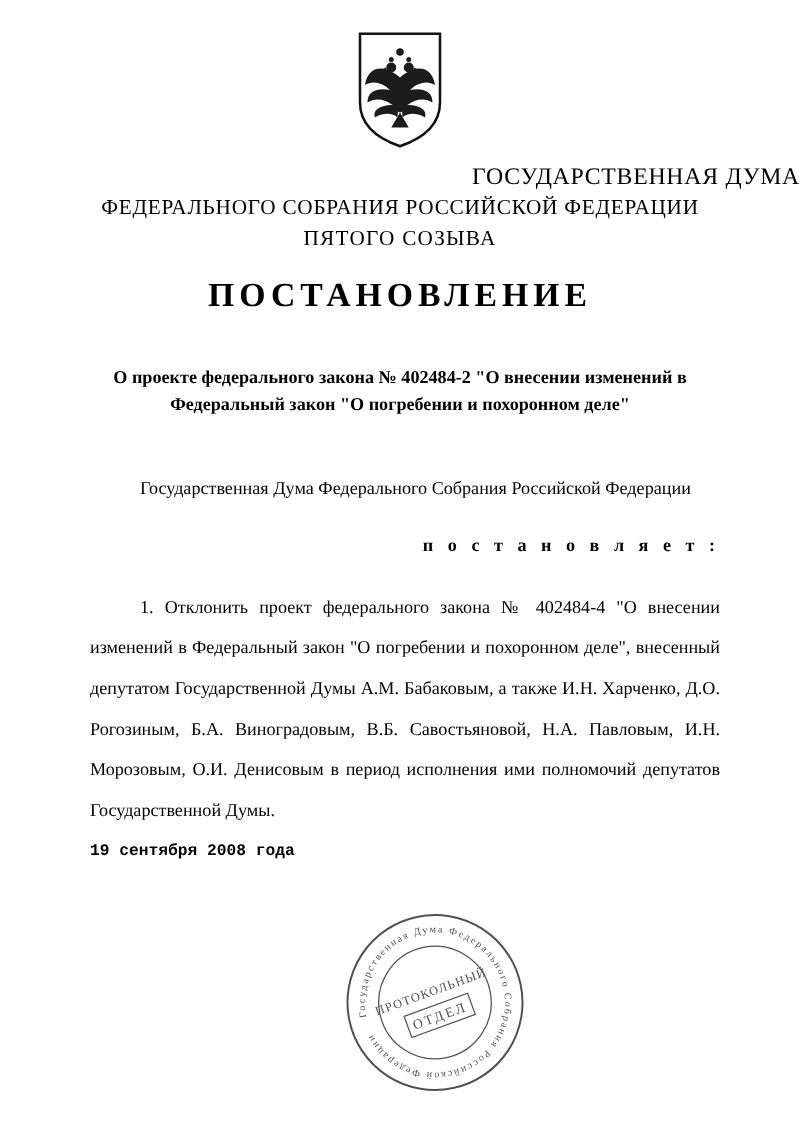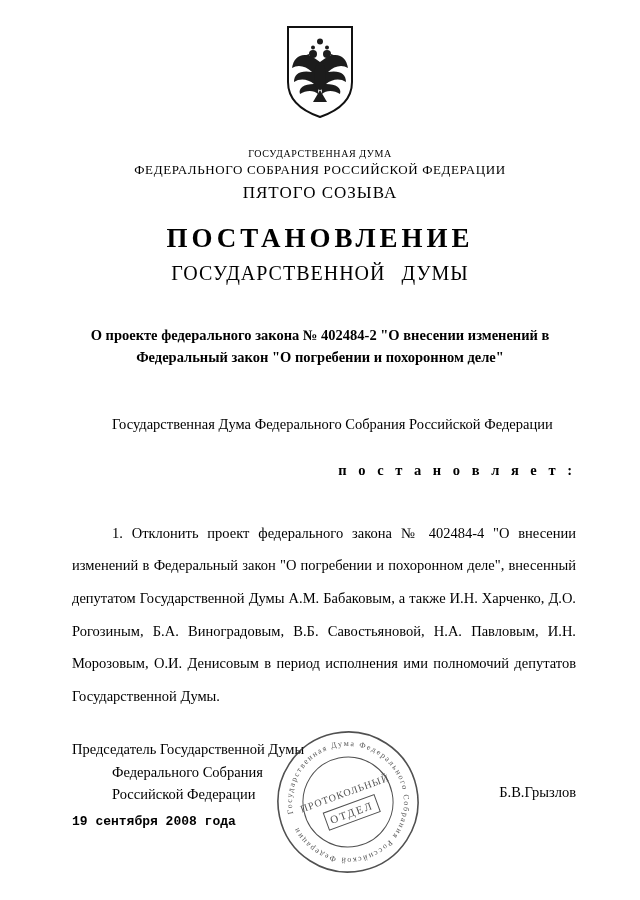--- a/index.html
+++ b/index.html
@@ -3,30 +3,30 @@
 <meta charset="utf-8">
 <style>
   html,body{margin:0;padding:0;background:#ffffff;}
   .page{
     width:640px;height:900px;position:relative;margin:0 auto;
     background:#ffffff;color:#000;overflow:hidden;
     font-family:"Liberation Serif", serif;
   }
   .center{text-align:center;}
   .emblem-wrap{display:flex;justify-content:center;padding-top:24px;}
-  .hdr-org1{font-size:10px;letter-spacing:.6px;margin-top:28px;}
-  .hdr-org2{font-size:13px;letter-spacing:.6px;margin-top:3px;}
+  .hdr-org1{font-size:19px;letter-spacing:.6px;margin-top:11px;text-align:right;}
+  .hdr-org2{font-size:17px;letter-spacing:.6px;margin-top:3px;}
   .hdr-org3{font-size:17px;letter-spacing:1px;margin-top:5px;}
   .doc-title{font-size:27px;font-weight:bold;letter-spacing:4px;margin-top:20px;text-align:center;}
   .doc-subtitle{font-size:20px;letter-spacing:1px;word-spacing:10px;margin-top:8px;}
   .subject{font-weight:bold;font-size:14.5px;line-height:1.5;margin:40px 78px 0 78px;}
   .bodytext{margin:0 64px 0 72px;font-size:14.5px;}
   .intro{margin-top:44px;text-indent:40px;line-height:1.6;}
   .resolves{font-weight:bold;letter-spacing:4px;margin-top:26px;font-size:14.5px;text-align:right;}
-  .para{text-indent:40px;text-align:justify;line-height:2.25;margin-top:38px;}
+  .para{text-indent:40px;text-align:justify;line-height:2.25;margin-top:24px;}
   .para.tight{margin-top:0;}
   .sig-block{margin:26px 64px 0 72px;position:relative;font-size:14.5px;line-height:1.55;}
   .sig-line2,.sig-line3{margin-left:40px;}
   .sig-name{position:absolute;right:0;bottom:2px;font-size:14.5px;}
   .footer{margin:8px 0 0 72px;font-family:"Liberation Mono", monospace;font-size:13px;line-height:1.3;font-weight:bold;}
   .stamp{
     position:absolute;left:268px;top:722px;width:160px;height:160px;
     transform:rotate(-12deg);opacity:.82;pointer-events:none;
   }
   .stamp text{font-family:"Liberation Serif", serif;fill:#2b2b2b;}
@@ -53,37 +53,30 @@
         <path d="M36 66 l-7 12 h14 Z"></path>
       </g>
     </svg>
   </div>
 
   <div class="center hdr-org1">ГОСУДАРСТВЕННАЯ ДУМА</div>
   <div class="center hdr-org2">ФЕДЕРАЛЬНОГО СОБРАНИЯ РОССИЙСКОЙ ФЕДЕРАЦИИ</div>
   <div class="center hdr-org3">ПЯТОГО СОЗЫВА</div>
 
   <div class="center doc-title">ПОСТАНОВЛЕНИЕ</div>
-  <div class="center doc-subtitle">ГОСУДАРСТВЕННОЙ ДУМЫ</div>
 
   <div class="center subject">О проекте федерального закона  № 402484-2 "О внесении изменений в Федеральный закон "О погребении и похоронном деле"</div>
 
   <div class="bodytext">
     <div class="intro">Государственная Дума Федерального Собрания Российской Федерации</div>
     <div class="resolves">п о с т а н о в л я е т :</div>
 
     <div class="para">1. Отклонить проект федерального закона № 402484-4 "О внесении изменений в Федеральный закон "О погребении и похоронном деле", внесенный депутатом Государственной Думы А.М. Бабаковым, а также И.Н. Харченко, Д.О. Рогозиным, Б.А. Виноградовым, В.Б. Савостьяновой, Н.А. Павловым, И.Н. Морозовым, О.И. Денисовым в период исполнения ими полномочий депутатов Государственной Думы.</div>
   </div>
 
-  <div class="sig-block">
-    <div class="sig-line1">Председатель Государственной Думы</div>
-    <div class="sig-line2">Федерального Собрания</div>
-    <div class="sig-line3">Российской Федерации</div>
-    <div class="sig-name">Б.В.Грызлов</div>
-  </div>
 
   <div class="footer">
     <div>19 сентября 2008 года</div>
 
   </div>
 
   <svg class="stamp" viewBox="0 0 160 160">
     <defs>
       <path id="ringPath" d="M80,80 m-56,0 a56,56 0 1,1 112,0 a56,56 0 1,1 -112,0"></path>
     </defs>

